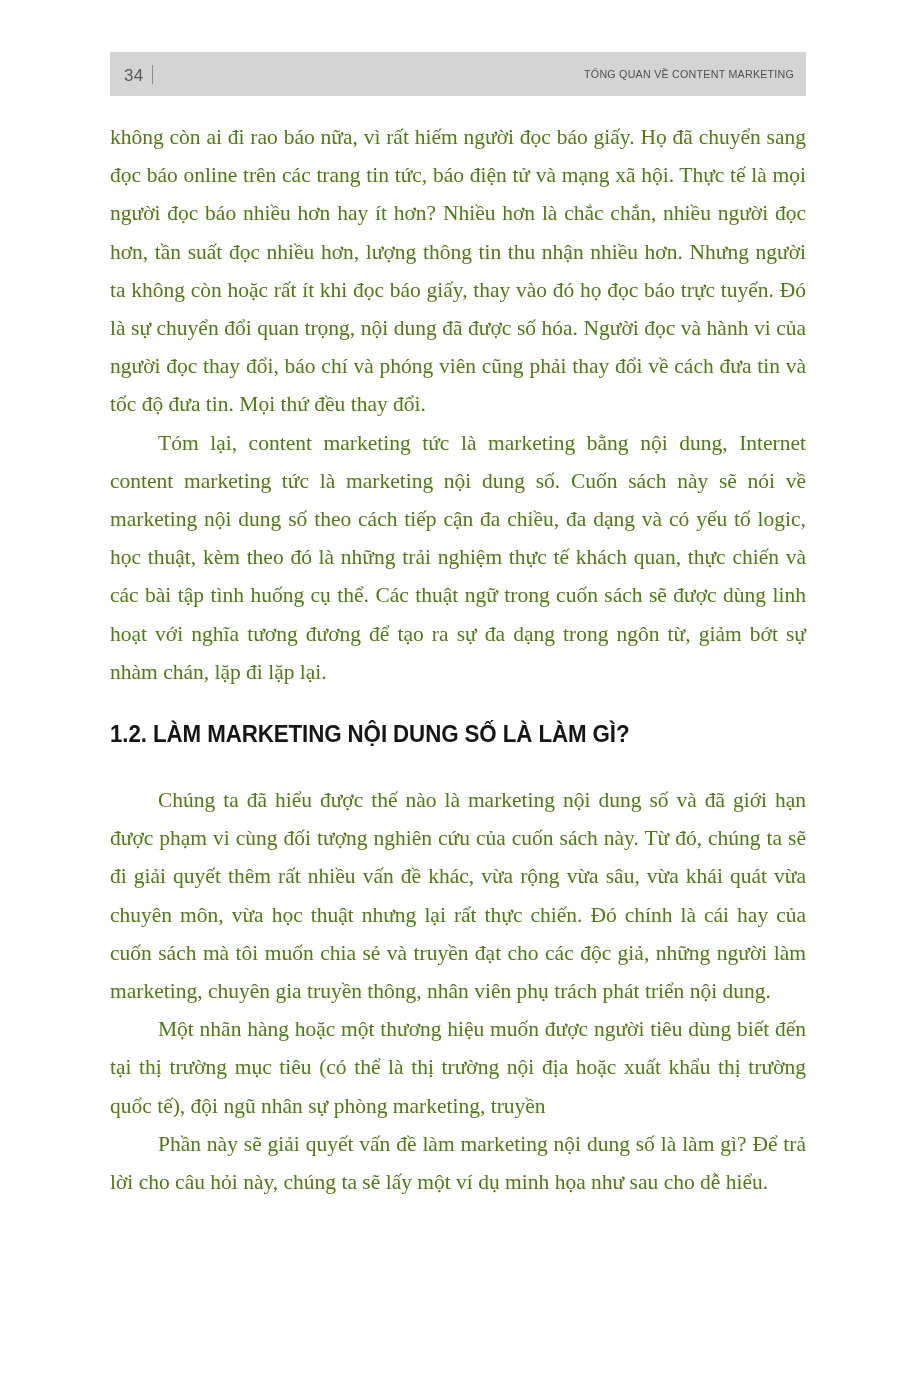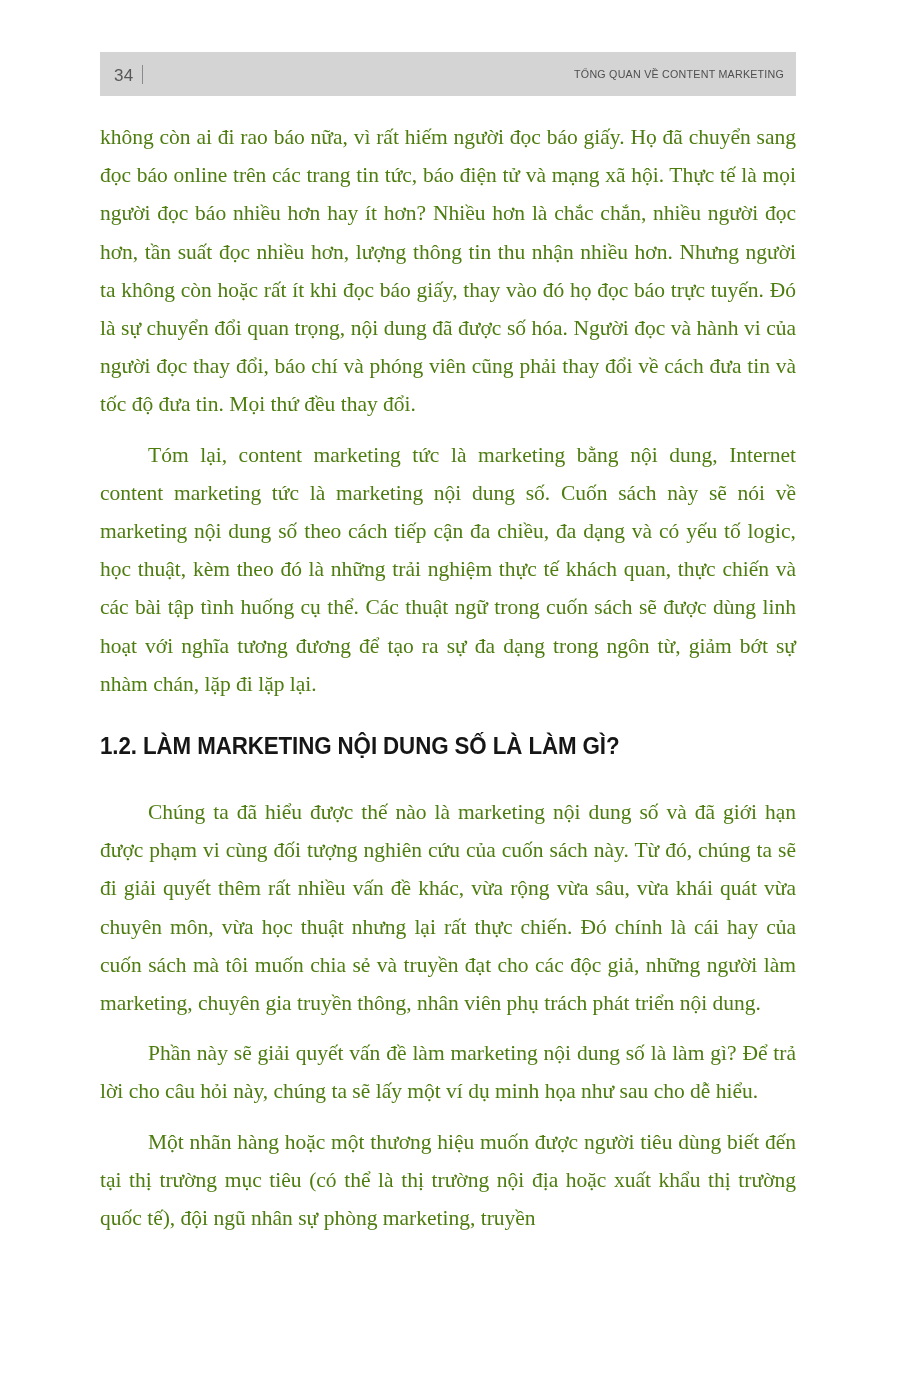--- a/index.html
+++ b/index.html
@@ -20,21 +20,21 @@
     position: absolute;
     left: 0;
     top: 0;
     width: 918px;
     height: 1383px;
     background: #ffffff;
   }
 
   .content {
     position: absolute;
-    left: 100px;
+    left: 110px;
     top: 0;
     width: 696px;
   }
 
   
   .header-band {
     position: relative;
     margin-top: 52px;
     height: 44px;
     background: #d4d4d4;
@@ -92,21 +92,21 @@
     text-justify: inter-word;
     color: #4d7c0f;
     hyphens: none;
   }
 
   p.para.indent {
     text-indent: 48px;
   }
 
   p.para + p.para {
-    margin-top: 12px;
+    margin-top: 0;
   }
 
   
   h2.section-heading {
     margin: 0;
     font-family: "Liberation Sans", "DejaVu Sans", sans-serif;
     font-size: 23.5px;
     font-weight: 700;
     letter-spacing: -0.1px;
     color: #161616;
@@ -144,19 +144,19 @@
       <p class="para indent">Tóm lại, content marketing tức là marketing bằng nội dung, Internet content marketing tức là marketing nội dung số. Cuốn sách này sẽ nói về marketing nội dung số theo cách tiếp cận đa chiều, đa dạng và có yếu tố logic, học thuật, kèm theo đó là những trải nghiệm thực tế khách quan, thực chiến và các bài tập tình huống cụ thể. Các thuật ngữ trong cuốn sách sẽ được dùng linh hoạt với nghĩa tương đương để tạo ra sự đa dạng trong ngôn từ, giảm bớt sự nhàm chán, lặp đi lặp lại.</p>
 
       <div class="heading-space-before"></div>
 
       <h2 class="section-heading">1.2. LÀM MARKETING NỘI DUNG SỐ LÀ LÀM GÌ?</h2>
 
       <div class="heading-space-after"></div>
 
       <p class="para indent">Chúng ta đã hiểu được thế nào là marketing nội dung số và đã giới hạn được phạm vi cùng đối tượng nghiên cứu của cuốn sách này. Từ đó, chúng ta sẽ đi giải quyết thêm rất nhiều vấn đề khác, vừa rộng vừa sâu, vừa khái quát vừa chuyên môn, vừa học thuật nhưng lại rất thực chiến. Đó chính là cái hay của cuốn sách mà tôi muốn chia sẻ và truyền đạt cho các độc giả, những người làm marketing, chuyên gia truyền thông, nhân viên phụ trách phát triển nội dung.</p>
 
+      <p class="para indent">Một nhãn hàng hoặc một thương hiệu muốn được người tiêu dùng biết đến tại thị trường mục tiêu (có thể là thị trường nội địa hoặc xuất khẩu thị trường quốc tế), đội ngũ nhân sự phòng marketing, truyền</p>
+
       <p class="para indent">Phần này sẽ giải quyết vấn đề làm marketing nội dung số là làm gì? Để trả lời cho câu hỏi này, chúng ta sẽ lấy một ví dụ minh họa như sau cho dễ hiểu.</p>
-
-      <p class="para indent">Một nhãn hàng hoặc một thương hiệu muốn được người tiêu dùng biết đến tại thị trường mục tiêu (có thể là thị trường nội địa hoặc xuất khẩu thị trường quốc tế), đội ngũ nhân sự phòng marketing, truyền</p>
 
     </div>
   </div>
 </div>
 
 </body></html>

